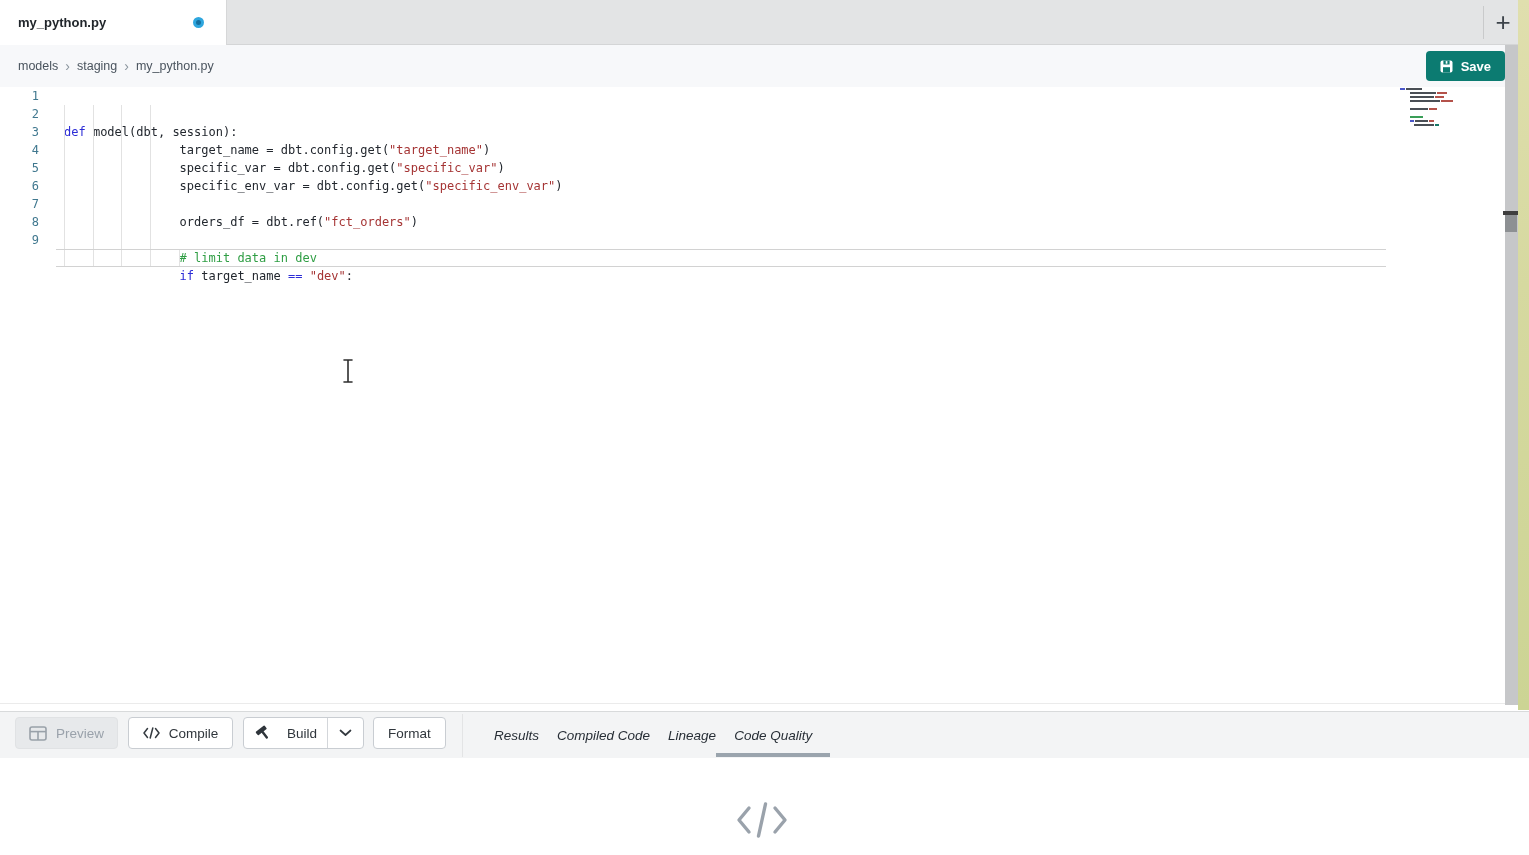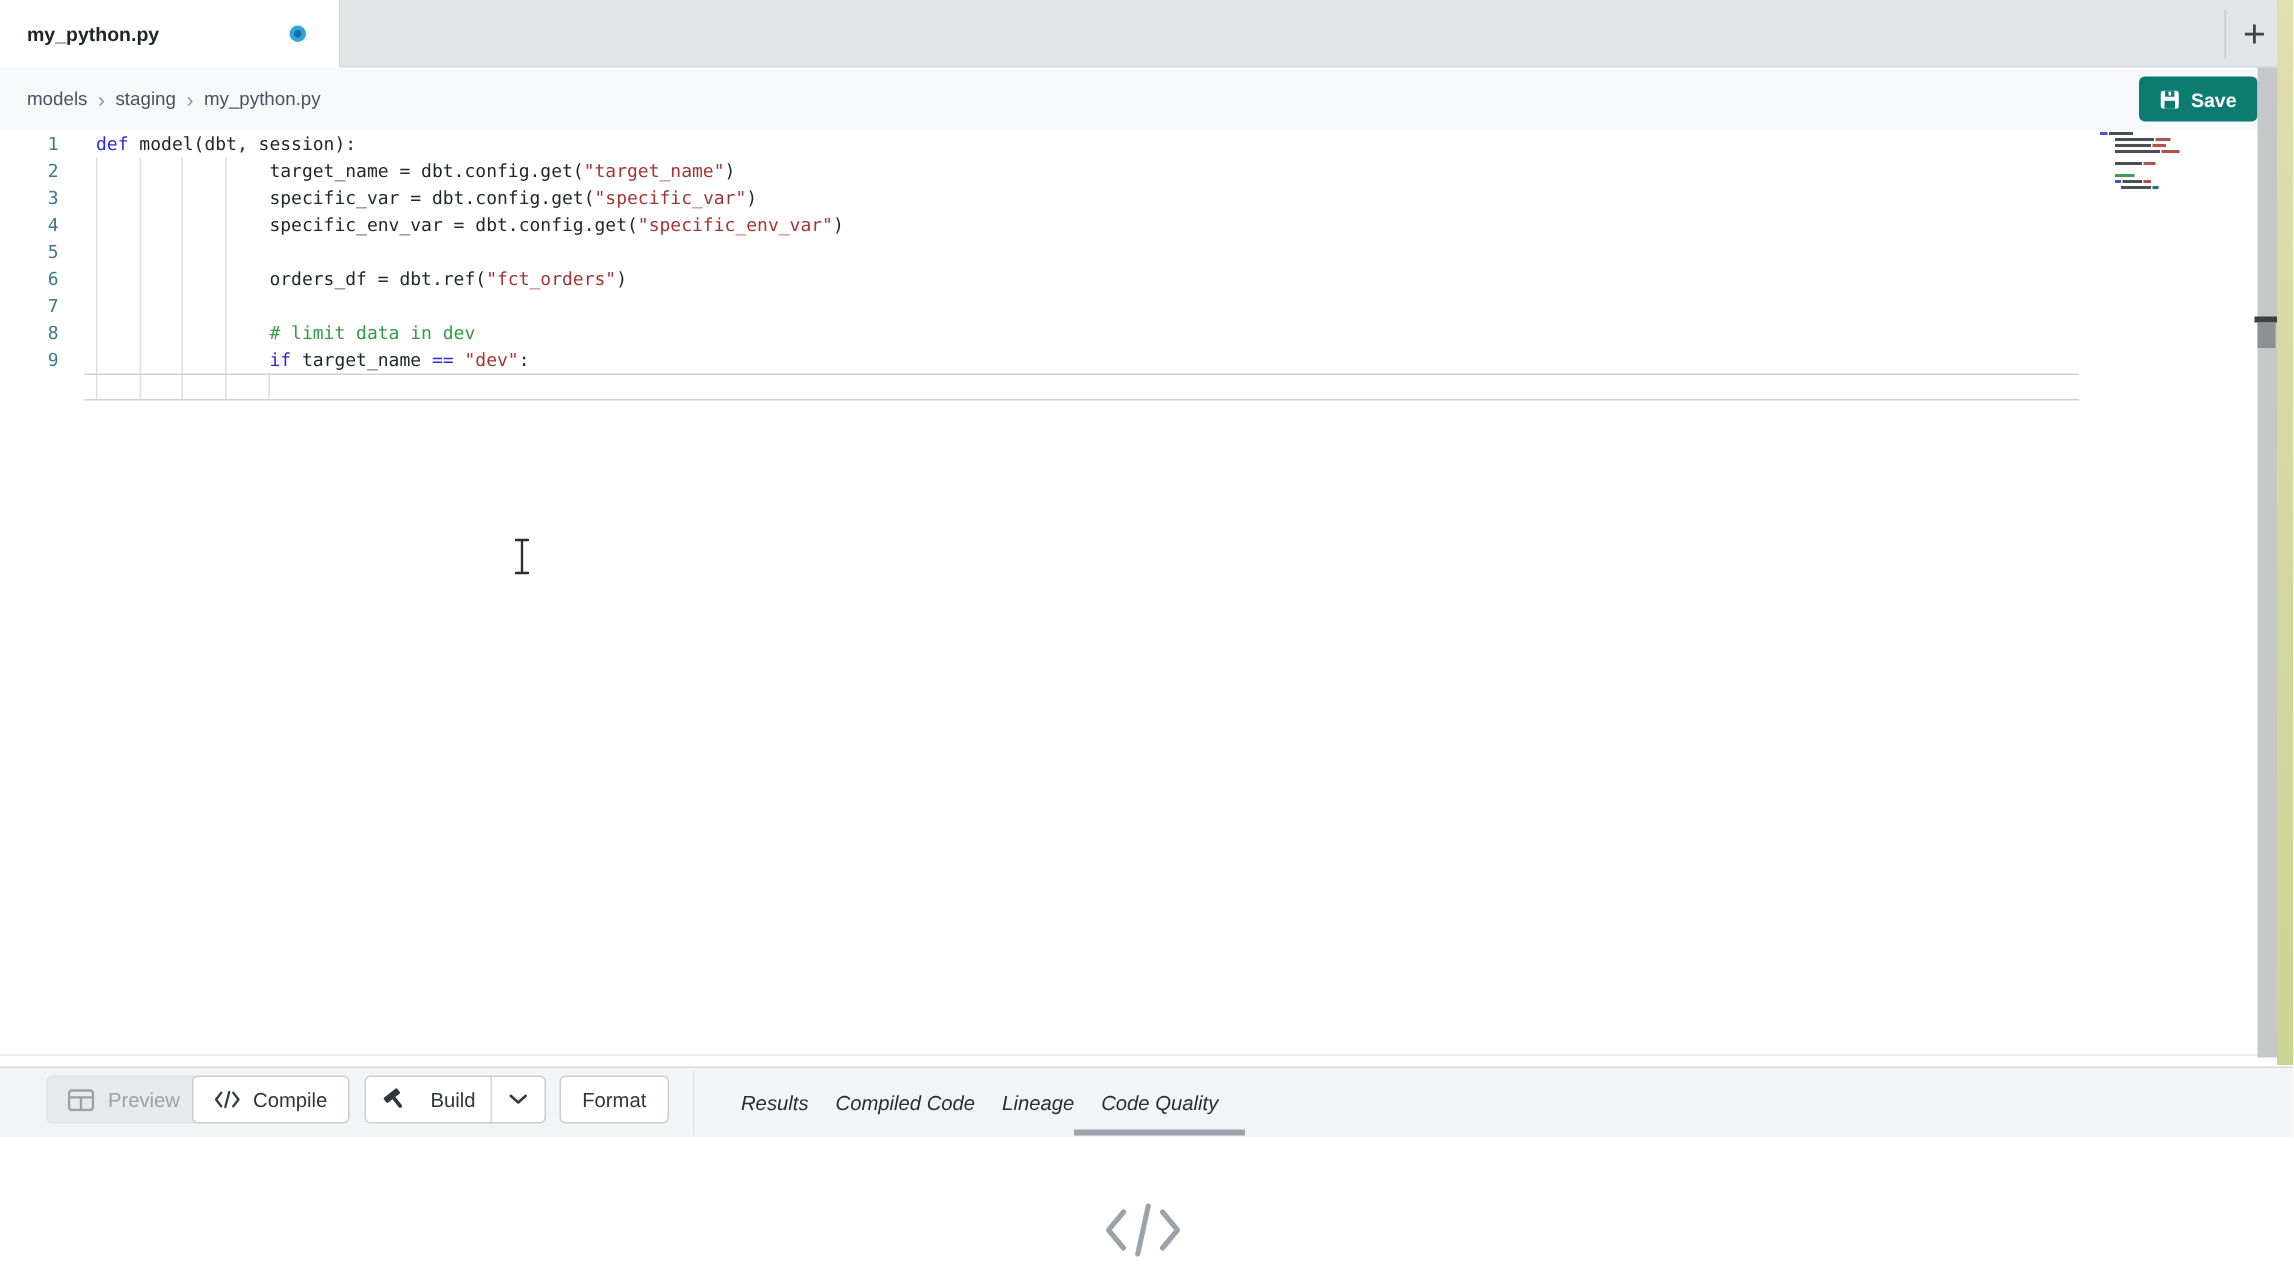--- a/index.html
+++ b/index.html
@@ -29,21 +29,21 @@
               border-radius:4px; background:#0c7b71; color:#fff; font-size:13px; font-weight:bold;
               display:flex; align-items:center; gap:8px; cursor:pointer;
               font-family:"Liberation Sans", sans-serif; }
 
   
   .editor { position:absolute; left:0; top:87px; width:1529px; height:617px; background:#fff;
             border-bottom:1px solid #ebebeb; }
   .code-row { display:flex; height:18px; line-height:18px;
               font-family:"DejaVu Sans Mono", monospace; font-size:12px; }
   .gutter-num { width:39px; text-align:right; color:#40788f; flex:none; user-select:none; }
-  .code-text { padding-left:25px; white-space:pre; color:#22272e; }
+  .code-text { padding-left:25px; white-space:pre; color:#22272e;margin-top:36px; }
   .tk-k { color:#2c2cd6; }
   .tk-s { color:#a53434; }
   .tk-c { color:#2f9e44; }
   .tk-n { color:#17705f; }
   .tk-x { color:#2c3138; background:#ededed; box-shadow:inset 0 0 0 1px #b6b6b6; }
   .caret { display:inline-block; width:2px; height:15px; background:#000; vertical-align:middle; }
   .indent-guide { position:absolute; width:1px; background:#e2e2e2; top:18px; height:162px; }
   .indent-guide.short { top:162px; height:18px; }
   .active-line { position:absolute; left:56px; width:1330px; top:162px; height:18px;
                  border-top:1px solid #d2d2d2; border-bottom:1px solid #d2d2d2; pointer-events:none; }
@@ -213,21 +213,21 @@
   <div class="scroll-thumb"></div>
   <div class="right-strip"></div>
 
   <svg class="mouse-cursor" width="16" height="28" viewBox="0 0 16 28">
     <g stroke="#2e2e2e" stroke-width="1.6" stroke-linecap="round" fill="none">
       <path d="M4 3 H12 M8 3 V25 M4 25 H12"></path>
     </g>
   </svg>
 
   <div class="toolbar">
-    <button class="btn disabled" style="left:15px; width:103px;margin-left:16px;">
+    <button class="btn disabled" style="left:15px; width:103px;">
       <svg width="18" height="15" viewBox="0 0 18 15">
         <rect x="1" y="1" width="16" height="13" rx="2" fill="none" stroke="#99a1a9" stroke-width="1.6"></rect>
         <line x1="1" y1="5.6" x2="17" y2="5.6" stroke="#99a1a9" stroke-width="1.6"></line>
         <line x1="9" y1="5.6" x2="9" y2="14" stroke="#99a1a9" stroke-width="1.6"></line>
       </svg>
       <span>Preview</span>
     </button>
 
     <button class="btn" style="left:128px; width:105px;">
       <svg width="17" height="12" viewBox="0 0 17 12">

